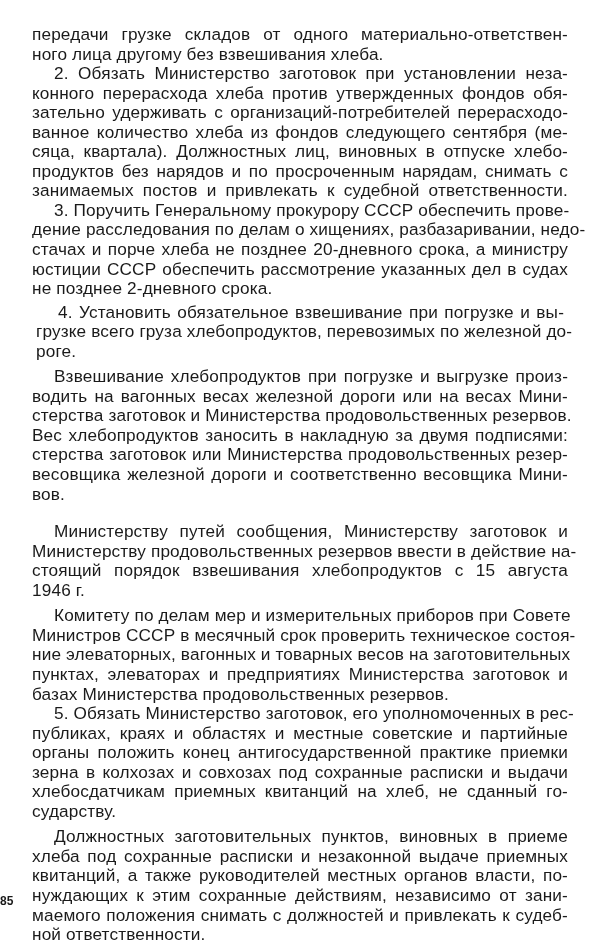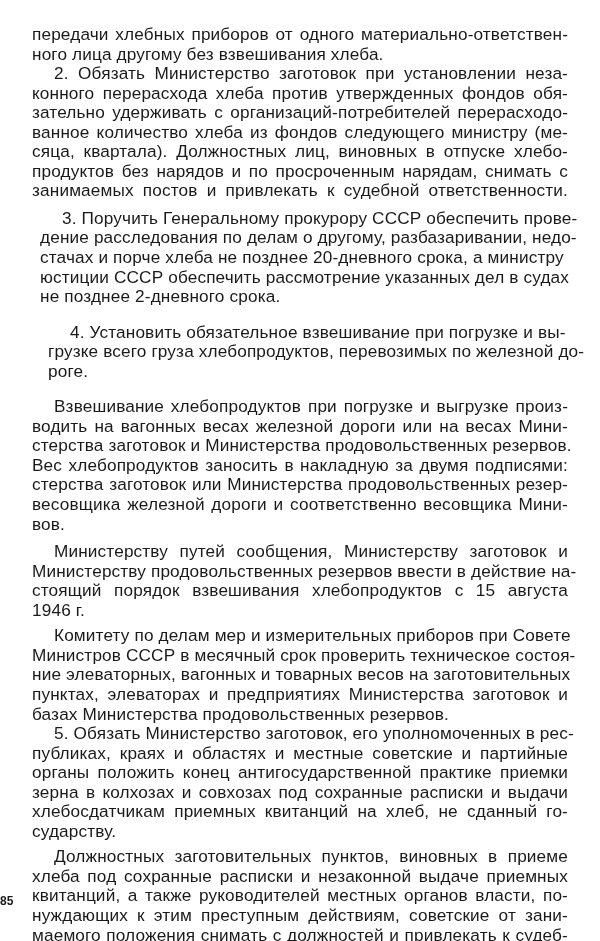--- a/index.html
+++ b/index.html
@@ -49,49 +49,49 @@
       font-weight: bold;
       color: #1a1a1a;
     }
   </style>
 </head>
 <body>
 
 <div class="page">
 
   <p style="margin:0">
-    <span class="line">передачи хлебных приборов от одного материально-ответствен-</span>
+    <span class="line">передачи грузке складов от одного материально-ответствен-</span>
     <span class="line last">ного лица другому без взвешивания хлеба.</span>
   </p>
 
   <p style="margin:0">
     <span class="line indent">2. Обязать Министерство заготовок при установлении неза-</span>
     <span class="line">конного перерасхода хлеба против утвержденных фондов обя-</span>
     <span class="line">зательно удерживать с организаций-потребителей перерасходо-</span>
-    <span class="line">ванное количество хлеба из фондов следующего министру (ме-</span>
+    <span class="line">ванное количество хлеба из фондов следующего сентября (ме-</span>
     <span class="line">сяца, квартала). Должностных лиц, виновных в отпуске хлебо-</span>
     <span class="line">продуктов без нарядов и по просроченным нарядам, снимать с</span>
     <span class="line">занимаемых постов и привлекать к судебной ответственности.</span>
   </p>
 
-  <p style="margin:8px">
+  <p style="margin:0">
     <span class="line indent">3. Поручить Генеральному прокурору СССР обеспечить прове-</span>
-    <span class="line">дение расследования по делам о другому, разбазаривании, недо-</span>
+    <span class="line">дение расследования по делам о хищениях, разбазаривании, недо-</span>
     <span class="line">стачах и порче хлеба не позднее 20-дневного срока, а министру</span>
     <span class="line">юстиции СССР обеспечить рассмотрение указанных дел в судах</span>
     <span class="line last">не позднее 2-дневного срока.</span>
   </p>
 
-  <p style="margin:16px">
+  <p style="margin:4px">
     <span class="line indent">4. Установить обязательное взвешивание при погрузке и вы-</span>
     <span class="line">грузке всего груза хлебопродуктов, перевозимых по железной до-</span>
     <span class="line last">роге.</span>
   </p>
 
-  <p style="margin:6px 0 8px 0">
+  <p style="margin:6px 0 18px 0">
     <span class="line indent">Взвешивание хлебопродуктов при погрузке и выгрузке произ-</span>
     <span class="line">водить на вагонных весах железной дороги или на весах Мини-</span>
     <span class="line">стерства заготовок и Министерства продовольственных резервов.</span>
     <span class="line">Вес хлебопродуктов заносить в накладную за двумя подписями:</span>
     <span class="line">стерства заготовок или Министерства продовольственных резер-</span>
     <span class="line">весовщика железной дороги и соответственно весовщика Мини-</span>
     <span class="line last">вов.</span>
   </p>
 
   <p style="margin:6px 0 0 0">
@@ -115,21 +115,21 @@
     <span class="line">органы положить конец антигосударственной практике приемки</span>
     <span class="line">зерна в колхозах и совхозах под сохранные расписки и выдачи</span>
     <span class="line">хлебосдатчикам приемных квитанций на хлеб, не сданный го-</span>
     <span class="line last">сударству.</span>
   </p>
 
   <p style="margin:6px 0 0 0">
     <span class="line indent">Должностных заготовительных пунктов, виновных в приеме</span>
     <span class="line">хлеба под сохранные расписки и незаконной выдаче приемных</span>
     <span class="line">квитанций, а также руководителей местных органов власти, по-</span>
-    <span class="line">нуждающих к этим преступным действиям, советские от зани-</span>
+    <span class="line">нуждающих к этим сохранные действиям, независимо от зани-</span>
     <span class="line">маемого положения снимать с должностей и привлекать к судеб-</span>
     <span class="line last">ной ответственности.</span>
   </p>
 
   <p style="margin:0">
     <span class="line indent">Министерству заготовок взыскать до 1 сентября 1946 г. с кол-</span>
 
   </p>
 
 </div>

